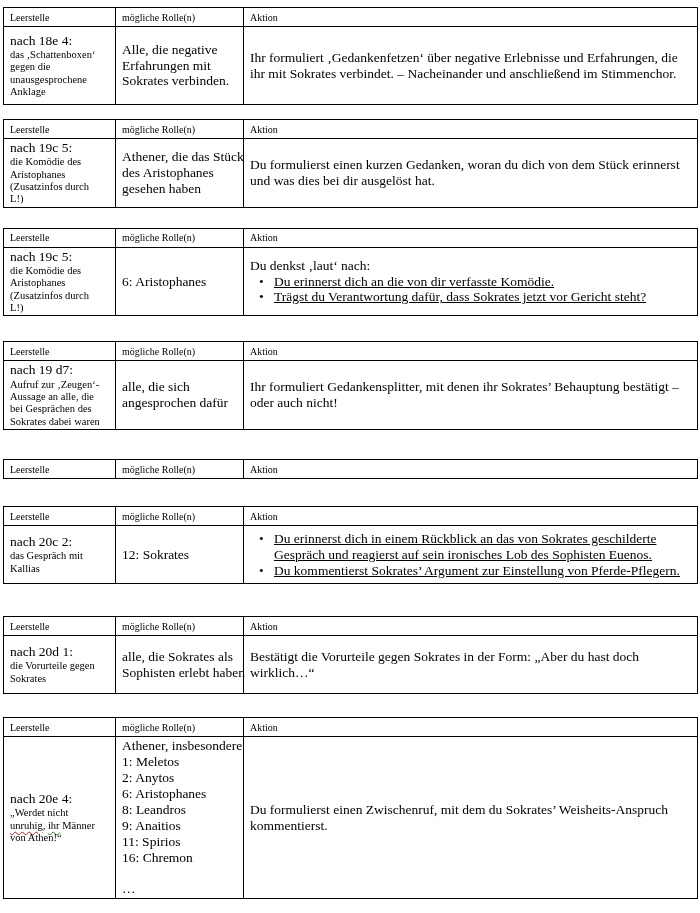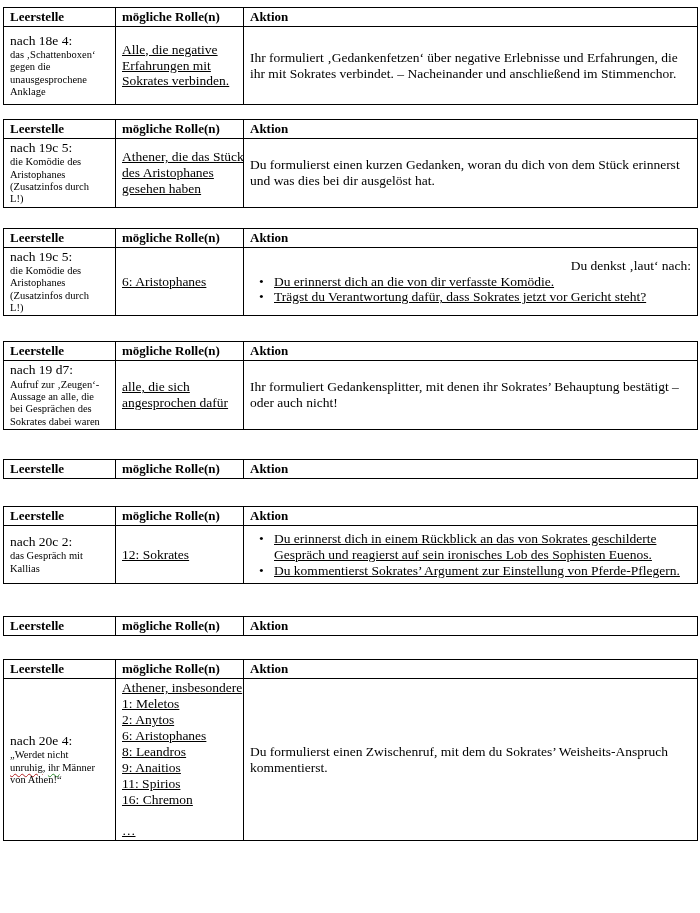--- a/index.html
+++ b/index.html
@@ -18,36 +18,36 @@
     table-layout: fixed;
   }
   th, td {
     border: 1.5px solid #000;
     padding: 1px 6px;
     vertical-align: middle;
     text-align: left;
     overflow: visible;
   }
   th {
-    font-weight: bold;
-    font-size: 13px;
+    font-weight: normal;
+    font-size: 10px;
     height: 19px;
     white-space: nowrap;
   }
   td { font-size: 13.5px; line-height: 1.18; }
 
   .ls-main { font-size: 13.5px; line-height: 1.2; }
   .ls-sub  { font-size: 10.5px; line-height: 1.18; white-space: pre; }
   .ls-sub.wrap { white-space: normal; }
-  .rolle   { white-space: pre; text-decoration: underline; }
+  .rolle   { white-space: pre; }
 
   ul.bullets { margin: 0; padding: 0; list-style: none; }
   ul.bullets li { position: relative; padding-left: 24px; text-decoration: underline; }
   ul.bullets li::before { content: "\2022"; position: absolute; left: 9px; }
-  .aktion-intro { margin: 0; text-align: right; }
+  .aktion-intro { margin: 0; }
 
   .sq-red   { text-decoration: underline wavy #b22222 1px; text-underline-offset: 2px; }
   .sq-green { text-decoration: underline wavy #2e8b2e 1px; text-underline-offset: 2px; }
 
   
   .t1 tr.body { height: 78px; }  .t1 { margin-bottom: 14px; }
   .t2 tr.body { height: 58px; }  .t2 { margin-bottom: 20px; }
   .t3 tr.body { height: 66px; }  .t3 { margin-bottom: 25px; }
   .t4 tr.body { height: 62px; }  .t4 { margin-bottom: 29px; }
   .t5 tr.body { height: 54px; }  .t5 { margin-bottom: 27px; }
@@ -224,20 +224,30 @@
         <col style="width:112px">
         <col style="width:128px">
         <col style="width:454px">
       </colgroup>
     <tbody>
         <tr>
       <th>Leerstelle</th>
       <th>mögliche Rolle(n)</th>
       <th>Aktion</th>
     </tr>
+    <tr class="body">
+      <td>
+        <div class="ls-main">nach 20d 1:</div>
+        <div class="ls-sub">die Vorurteile gegen
+Sokrates</div>
+      </td>
+      <td class="rolle">alle, die Sokrates als
+Sophisten erlebt haben</td>
+      <td>Bestätigt die Vorurteile gegen Sokrates in der Form: „Aber du hast doch wirklich…“</td>
+    </tr>
   </tbody>
     </table>
 
   <table class="block t8">
     <colgroup>
         <col style="width:112px">
         <col style="width:128px">
         <col style="width:454px">
       </colgroup>
     <tbody>

